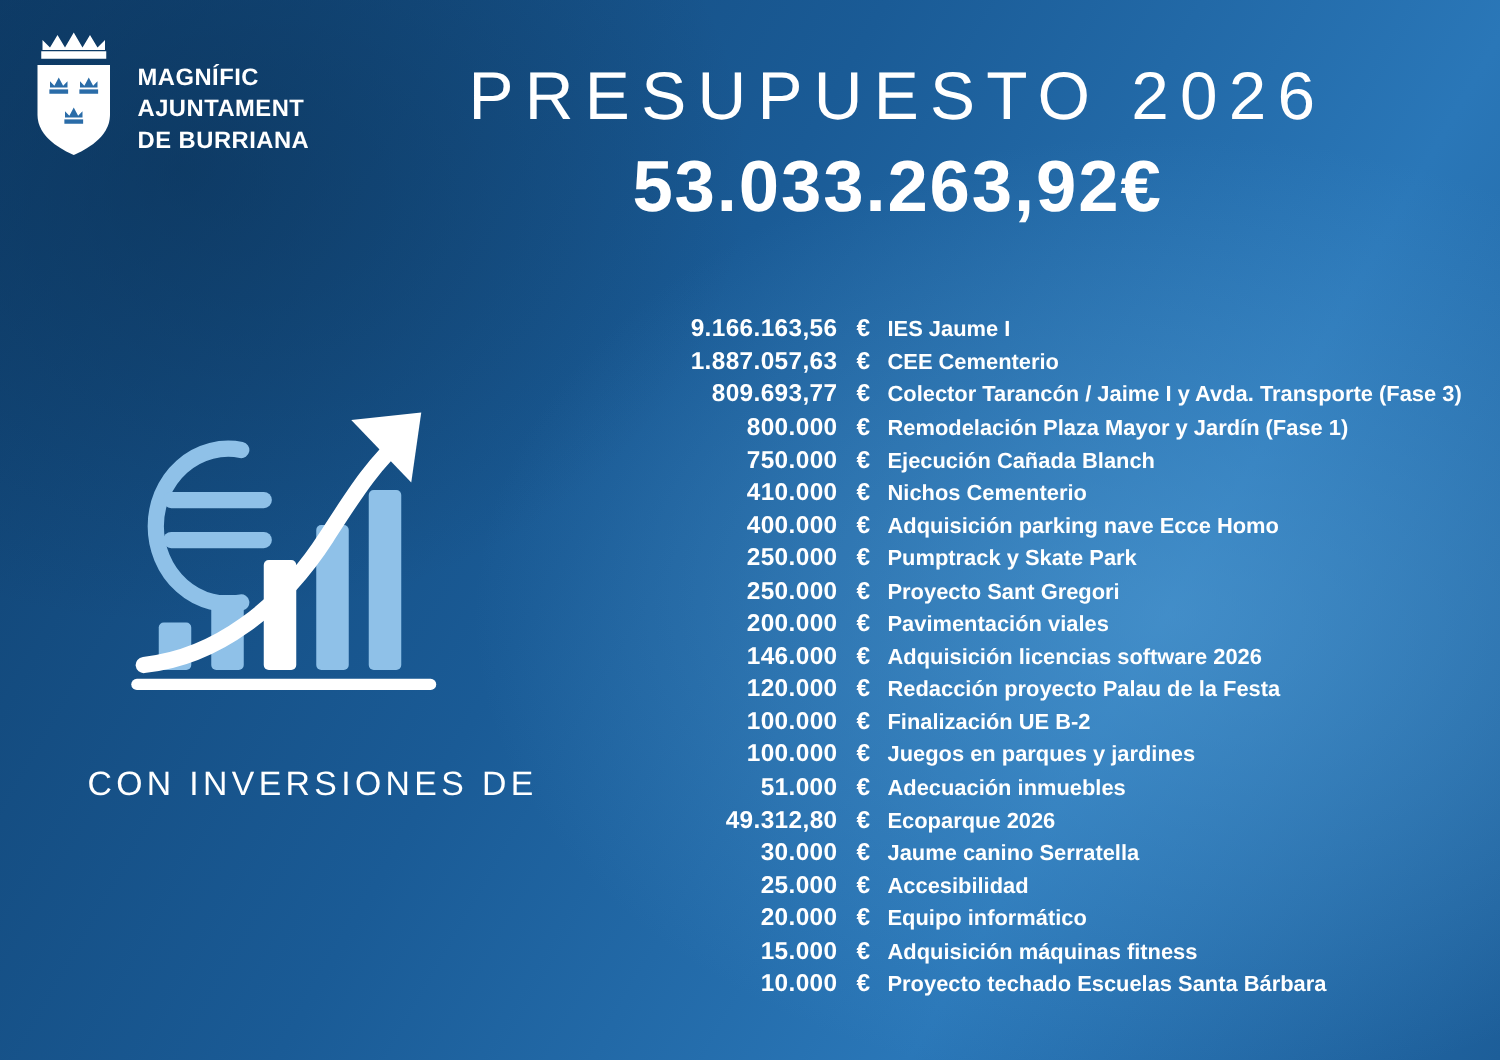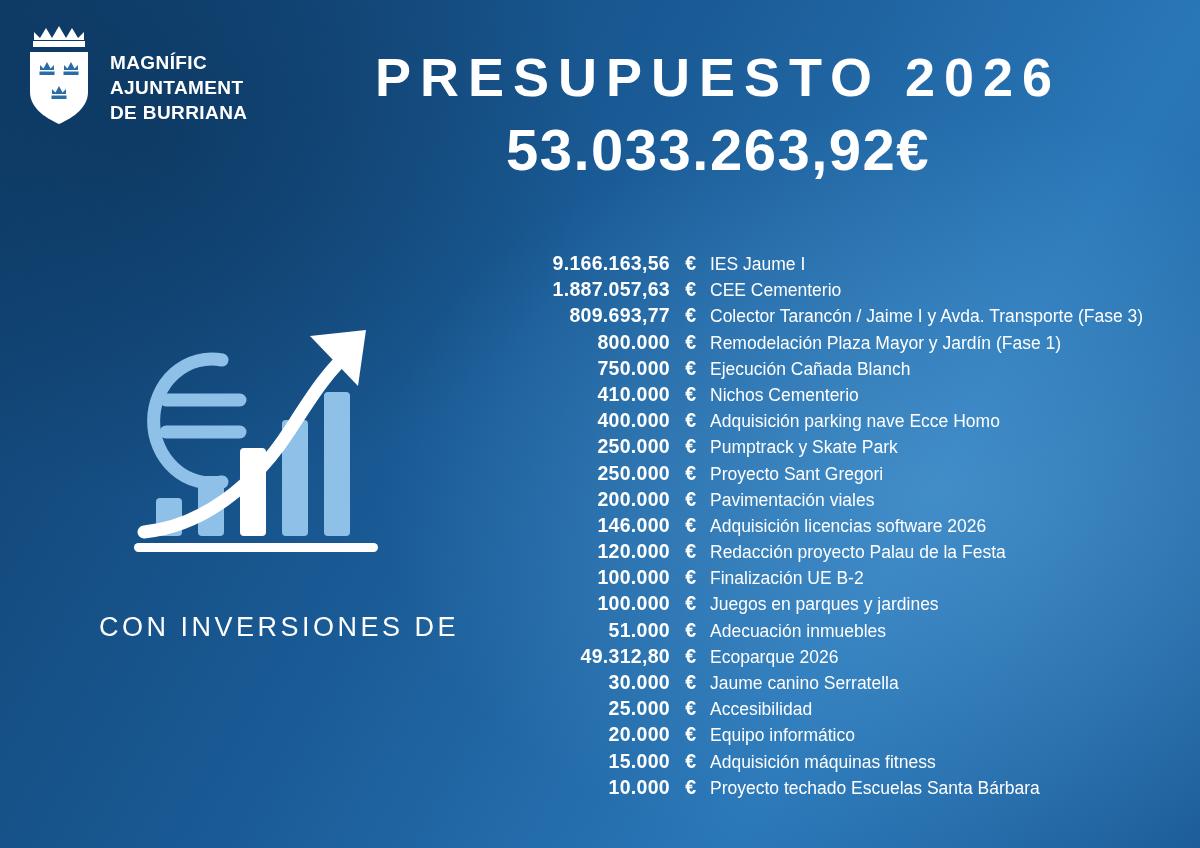--- a/index.html
+++ b/index.html
@@ -65,21 +65,21 @@
   .title-block {
     position: absolute;
     left: 280px;
     right: 20px;
     top: 50px;
     text-align: center;
   }
   .main-title {
     color: #ffffff;
     font-size: 54px;
-    font-weight: bold;
+    font-weight: normal;
     letter-spacing: 9px;
     line-height: 1;
     white-space: nowrap;
   }
   .main-amount {
     color: #ffffff;
     font-size: 58px;
     font-weight: bold;
     letter-spacing: 1.5px;
     line-height: 1;
@@ -87,21 +87,20 @@
     white-space: nowrap;
   }
 
   
   .left-panel {
     position: absolute;
     left: 0;
     top: 300px;
     width: 500px;
     text-align: center;
-    padding-left: 29px;
   }
   .graphic {
     width: 330px;
     height: 290px;
     margin: 0 auto;
     position: relative;
   }
   .invest-label {
     margin-top: 22px;
     color: #ffffff;
@@ -144,21 +143,21 @@
     width: 26px;
     text-align: right;
     color: #ffffff;
     font-size: 19.5px;
     font-weight: bold;
   }
   .desc {
     padding-left: 14px;
     color: #ffffff;
     font-size: 17.5px;
-    font-weight: normal;
+    font-weight: bold;
     white-space: nowrap;
   }
 </style>
 </head>
 <body>
 
 <div class="poster">
 
   <div class="header">
 

